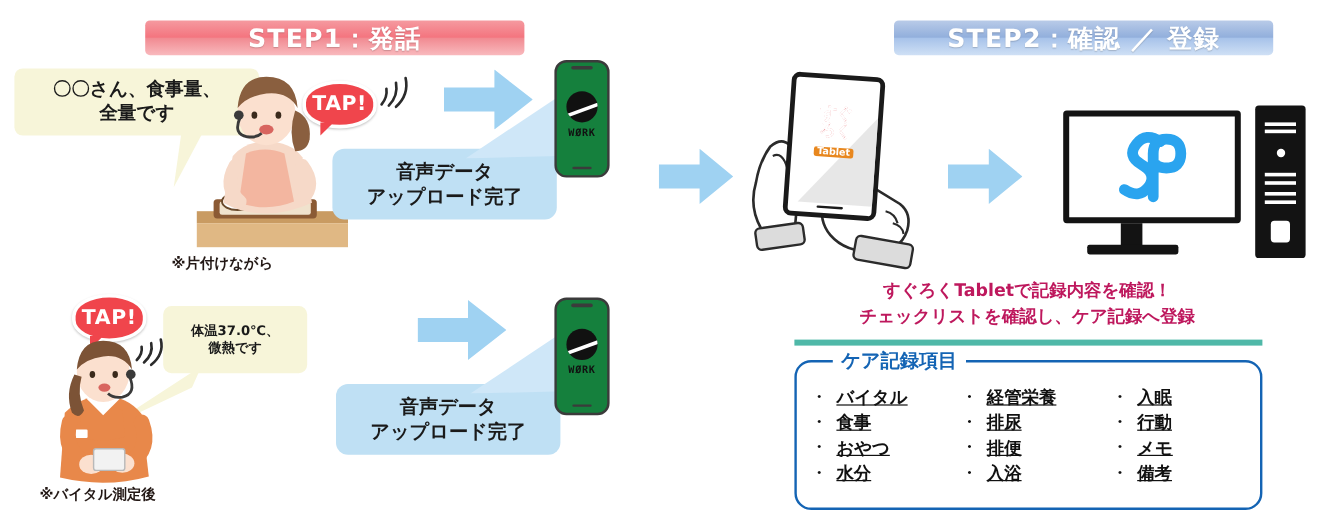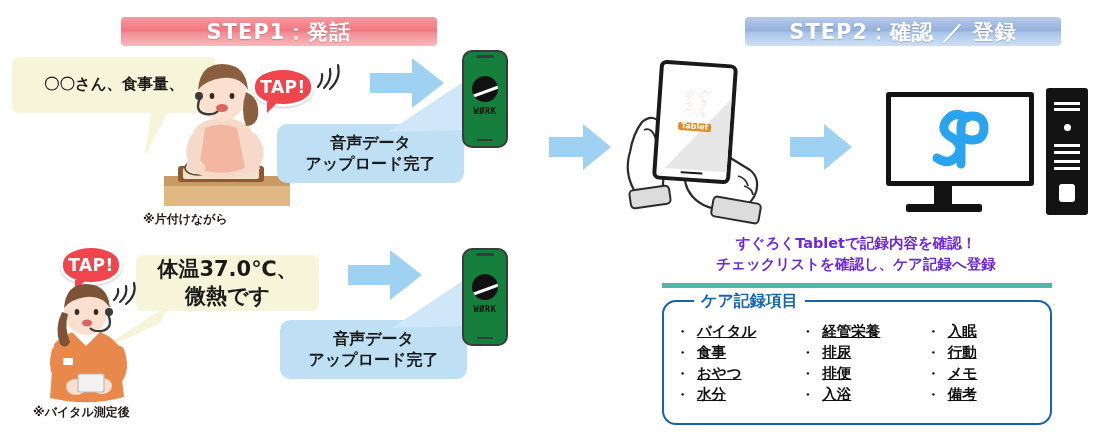--- a/index.html
+++ b/index.html
@@ -25,21 +25,21 @@
   .bubble-blue{background:#bfe0f4;border-radius:10px;}
 
   .tail{position:absolute;width:0;height:0;}
 
   
   #bub1{left:12px;top:57px;width:204px;height:56px;font-size:15.5px;padding:0 6px;}
   #bub1-tail{left:148px;top:110px;
     border-left:18px solid #f7f5d9;border-bottom:46px solid transparent;
     transform:skewX(-8deg);}
   
-  #bub2{left:136px;top:255px;width:183px;height:56px;font-size:21px;padding:0 4px;}
+  #bub2{left:136px;top:255px;width:120px;height:56px;font-size:11px;padding:0 4px;}
 
   
   #bub3{left:277px;top:124px;width:187px;height:59px;font-size:16px;}
   #bub4{left:280px;top:320px;width:187px;height:59px;font-size:16px;}
 
   
   .tap{position:absolute;width:62px;height:40px;border-radius:50%/46%;
        background:#f0454c;border:3px solid #ffffff;box-sizing:border-box;
        display:flex;align-items:center;justify-content:center;
        color:#fff;font-weight:700;font-size:17px;letter-spacing:.5px;
@@ -97,21 +97,21 @@
   #monitor-base{position:absolute;left:906px;top:204px;width:76px;height:8px;
     background:#131313;border-radius:2px;}
   #tower{position:absolute;left:1046px;top:88px;width:42px;height:127px;
     background:#131313;border-radius:3px;}
   .tower-line{position:absolute;left:8px;width:26px;height:2.5px;background:#fff;}
   .tower-dot{position:absolute;left:18px;width:7px;height:7px;border-radius:50%;background:#fff;}
   .tower-sq{position:absolute;left:13px;width:16px;height:18px;border-radius:3px;background:#fff;}
 
   
   #care-desc{position:absolute;left:654px;top:233px;width:404px;text-align:center;
-    font-size:14.5px;font-weight:700;color:#6d28d9;line-height:1.42;}
+    font-size:14.5px;font-weight:700;color:#be185d;line-height:1.42;}
   #care-divider{position:absolute;left:662px;top:283px;width:390px;height:5px;background:#4fb8a8;}
   #care-box{position:absolute;left:662px;top:300px;width:390px;height:125px;
     border:2.5px solid #1464b4;border-radius:14px;box-sizing:border-box;background:#fff;}
   #care-title{position:absolute;left:694px;top:291px;background:#fff;padding:0 7px;
     font-size:16px;font-weight:700;color:#1464b4;}
   #care-grid{position:absolute;left:676px;top:322px;width:366px;
     display:grid;grid-template-columns:1fr 1fr 1fr;column-gap:10px;row-gap:2px;}
   .care-item{display:flex;align-items:center;gap:8px;font-size:14.5px;font-weight:700;color:#111;}
   .care-bullet{font-size:13px;line-height:1;}
   .care-label{text-decoration:underline;text-underline-offset:1px;}
@@ -123,20 +123,21 @@
   <span>STEP1：発話</span>
 </div>
 
 <div class="step-banner step2">
   <span>STEP2：確認 ／ 登録</span>
 </div>
 
 <div class="bubble bubble-cream" id="bub1">
   <div>
     <div>〇〇さん、食事量、</div>
+    <div>全量です</div>
   </div>
 </div>
 <div class="tail" id="bub1-tail"></div>
 
 <svg class="person" style="left:150px;top:58px;" width="150" height="152" viewBox="0 0 150 152">
 
   <rect x="14" y="118" width="126" height="10" fill="#c99b62"></rect>
   <rect x="14" y="128" width="126" height="20" fill="#e0b884"></rect>
 
   <rect x="28" y="108" width="86" height="16" rx="3" fill="#8b5a34"></rect>

